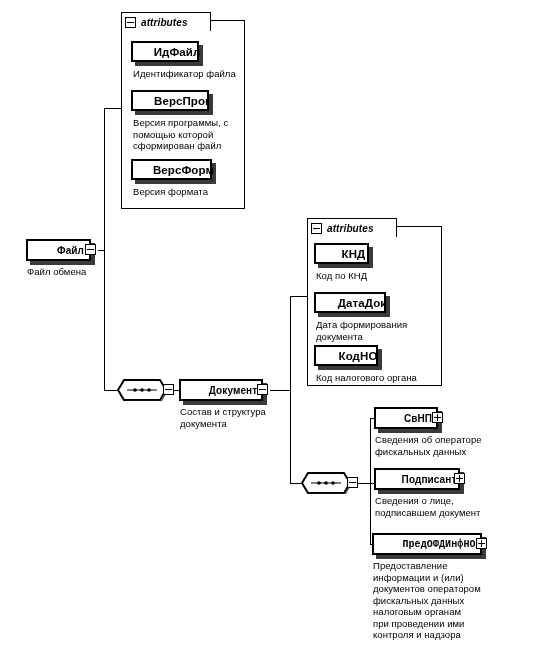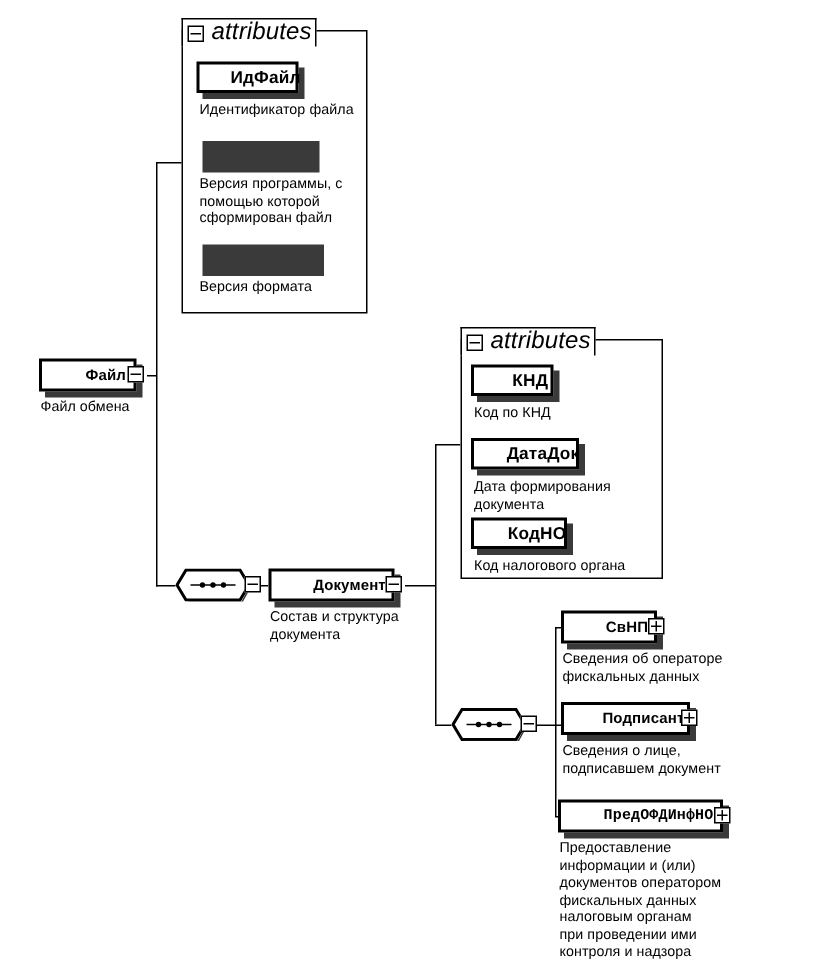--- a/index.html
+++ b/index.html
@@ -43,22 +43,22 @@
     z-index: 3;
   }
   .attr-tab-mask {
     position: absolute;
     background: #ffffff;
     height: 2px;
     z-index: 4;
   }
   .attr-tab .label {
     font-style: italic;
-    font-weight: normal;
-    font-size: 16px;
+    font-weight: bold;
+    font-size: 10px;
     color: #000000;
     margin-left: 5px;
     letter-spacing: 0.1px;
   }
 
   
   .toggle {
     box-sizing: border-box;
     width: 11px;
     height: 11px;
@@ -165,25 +165,31 @@
   </div>
   <div class="attr-tab-mask" style="left:122px; top:30px; width:88px;"></div>
 
   <div class="shadow" style="left:135px; top:45px; width:68px; height:21px;"></div>
   <div class="node attrbox small" style="left:131px; top:41px; width:68px; height:21px;">
     <span class="nlabel">ИдФайл</span>
   </div>
   <div class="desc" style="left:133px; top:68px; width:112px;">Идентификатор файла</div>
 
   <div class="shadow" style="left:135px; top:94px; width:78px; height:21px;"></div>
+  <div class="node attrbox small" style="left:131px; top:90px; width:78px; height:21px;">
+    <span class="nlabel">ВерсПрог</span>
+  </div>
   <div class="desc" style="left:133px; top:117px; width:110px;">Версия программы, с
 помощью которой
 сформирован файл</div>
 
   <div class="shadow" style="left:135px; top:163px; width:81px; height:21px;"></div>
+  <div class="node attrbox small" style="left:131px; top:159px; width:81px; height:21px;">
+    <span class="nlabel">ВерсФорм</span>
+  </div>
   <div class="desc" style="left:133px; top:186px; width:110px;">Версия формата</div>
 
   <div class="shadow" style="left:30px; top:243px; width:65px; height:22px;"></div>
   <div class="node" style="left:26px; top:239px; width:65px; height:22px;">
     <span class="nlabel">Файл</span>
     <span class="toggle ntoggle"></span>
   </div>
   <div class="desc" style="left:27px; top:266px; width:120px;">Файл обмена</div>
 
   <div class="line h" style="left:98px; top:250px; width:6px;"></div>

